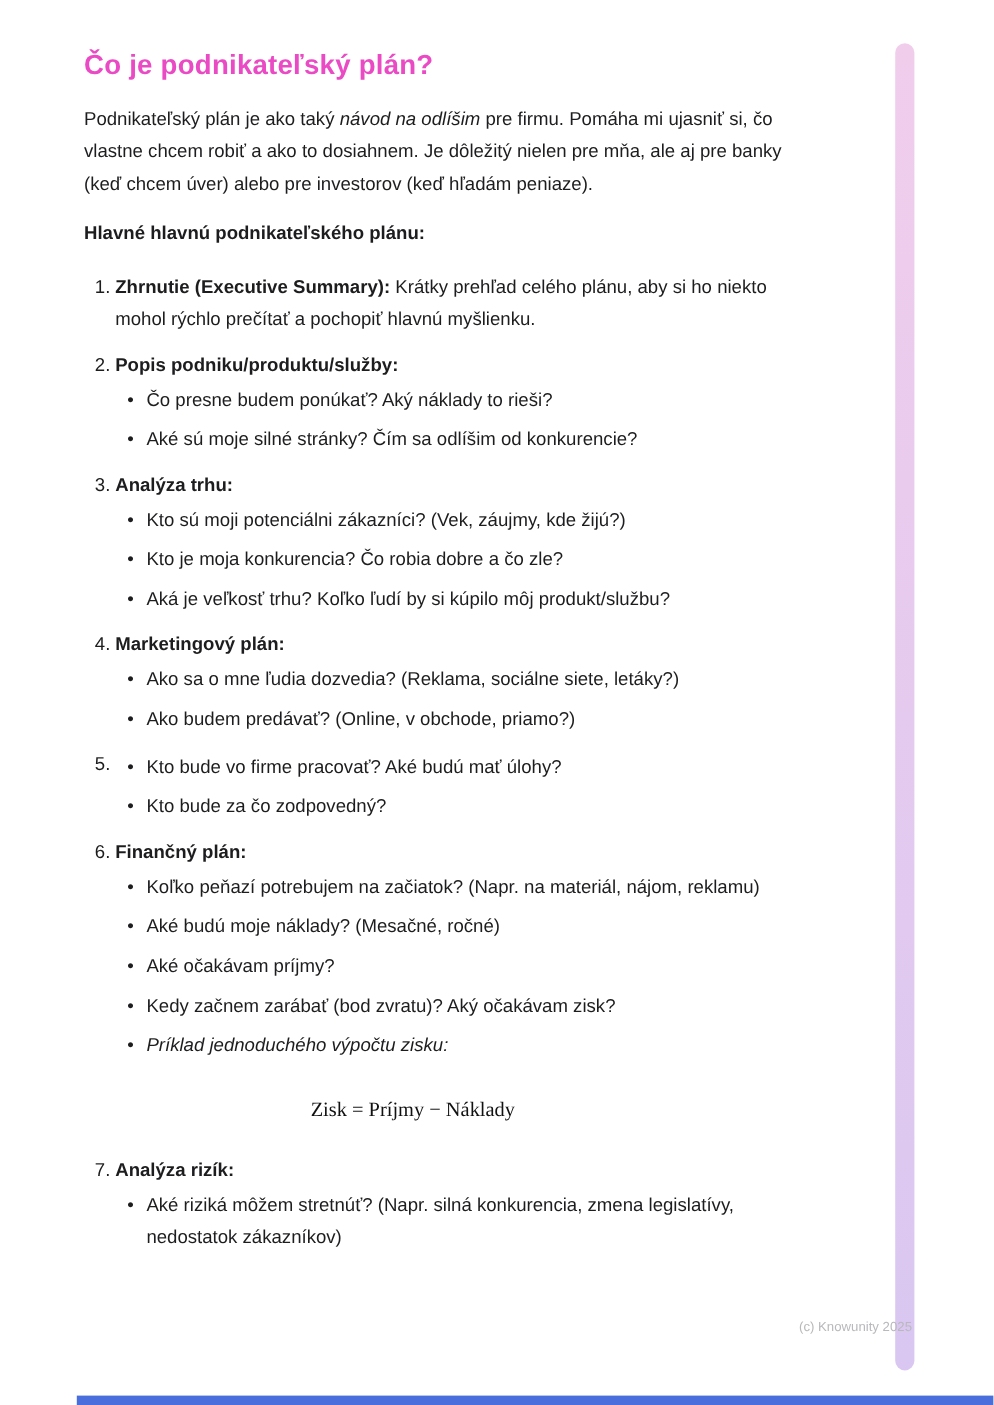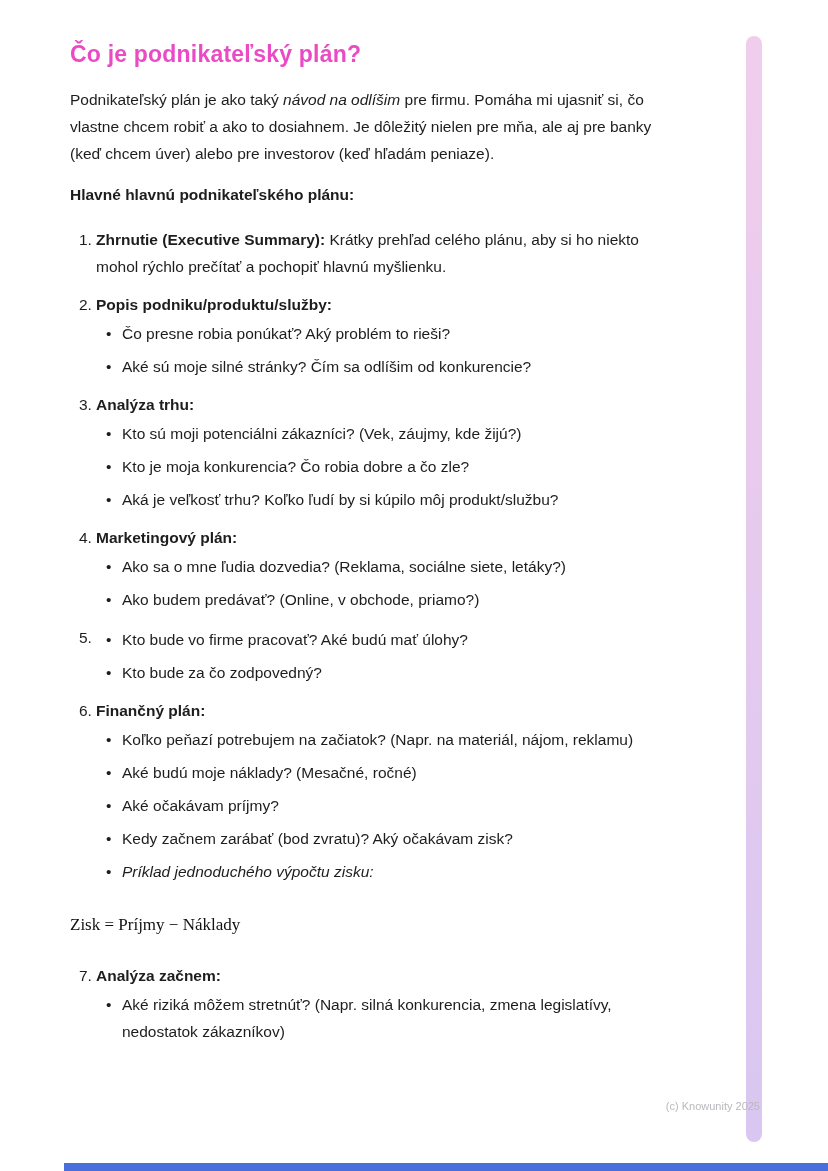--- a/index.html
+++ b/index.html
@@ -51,21 +51,21 @@
 
   .bullets { margin-top: 2px; }
   .bullet { position: relative; padding-left: 26px; margin-bottom: 6px; }
   .bullet:last-child { margin-bottom: 0; }
   .bullet::before { content: "\2022"; position: absolute; left: 10px; top: 0; }
   .bullet em { font-style: italic; }
 
   .formula {
     font-family: "Liberation Serif", "DejaVu Serif", serif;
     font-size: 17px; line-height: 27px;
-    text-align: left;
+    text-align: center;
     margin: 26px 60px 24px 0;
     color: #111111;
   }
 
   .footer {
     position: absolute; top: 1099px; right: 68px;
     font-size: 11px; line-height: 14px;
     color: var(--footer-text, #b9b9bd);
     z-index: 2;
   }
@@ -93,21 +93,21 @@
         <div class="item-body">
           <p><strong class="item-title">Zhrnutie (Executive Summary):</strong> <span>Krátky prehľad celého plánu, aby si ho niekto mohol rýchlo prečítať a pochopiť hlavnú myšlienku.</span></p>
         </div>
       </div>
 
       <div class="item">
         <span class="num">2.</span>
         <div class="item-body">
           <p class="item-title">Popis podniku/produktu/služby:</p>
           <div class="bullets">
-            <div class="bullet">Čo presne robia ponúkať? Aký problém to rieši?</div>
+            <div class="bullet">Čo presne budem ponúkať? Aký náklady to rieši?</div>
             <div class="bullet">Aké sú moje silné stránky? Čím sa odlíšim od konkurencie?</div>
           </div>
         </div>
       </div>
 
       <div class="item">
         <span class="num">3.</span>
         <div class="item-body">
           <p class="item-title">Analýza trhu:</p>
           <div class="bullets">
@@ -151,21 +151,21 @@
             <div class="bullet"><em>Príklad jednoduchého výpočtu zisku:</em></div>
           </div>
         </div>
       </div>
 
       <div class="formula">Zisk = Príjmy − Náklady</div>
 
       <div class="item">
         <span class="num">7.</span>
         <div class="item-body">
-          <p class="item-title">Analýza začnem:</p>
+          <p class="item-title">Analýza rizík:</p>
           <div class="bullets">
             <div class="bullet">Aké riziká môžem stretnúť? (Napr. silná konkurencia, zmena legislatívy, nedostatok zákazníkov)</div>
           </div>
         </div>
       </div>
 
     </div>
   </div>
 
   <div class="footer">(c) Knowunity 2025</div>

